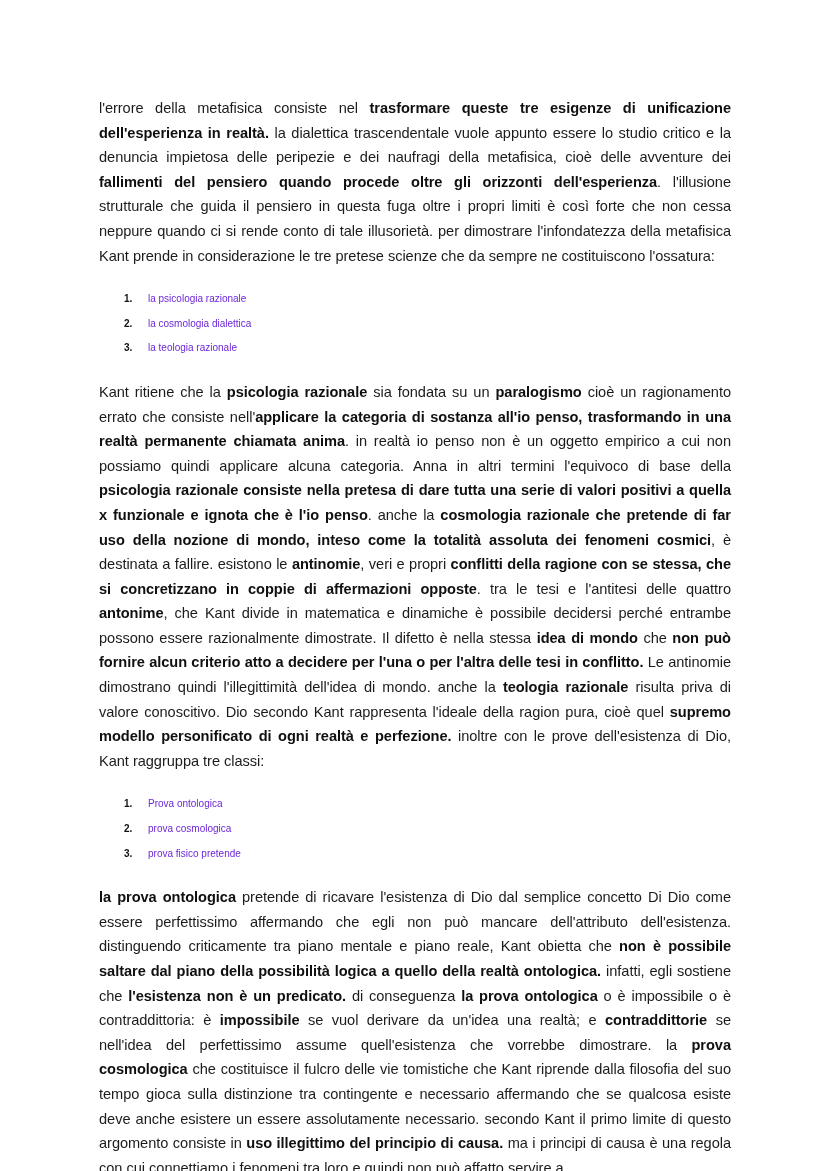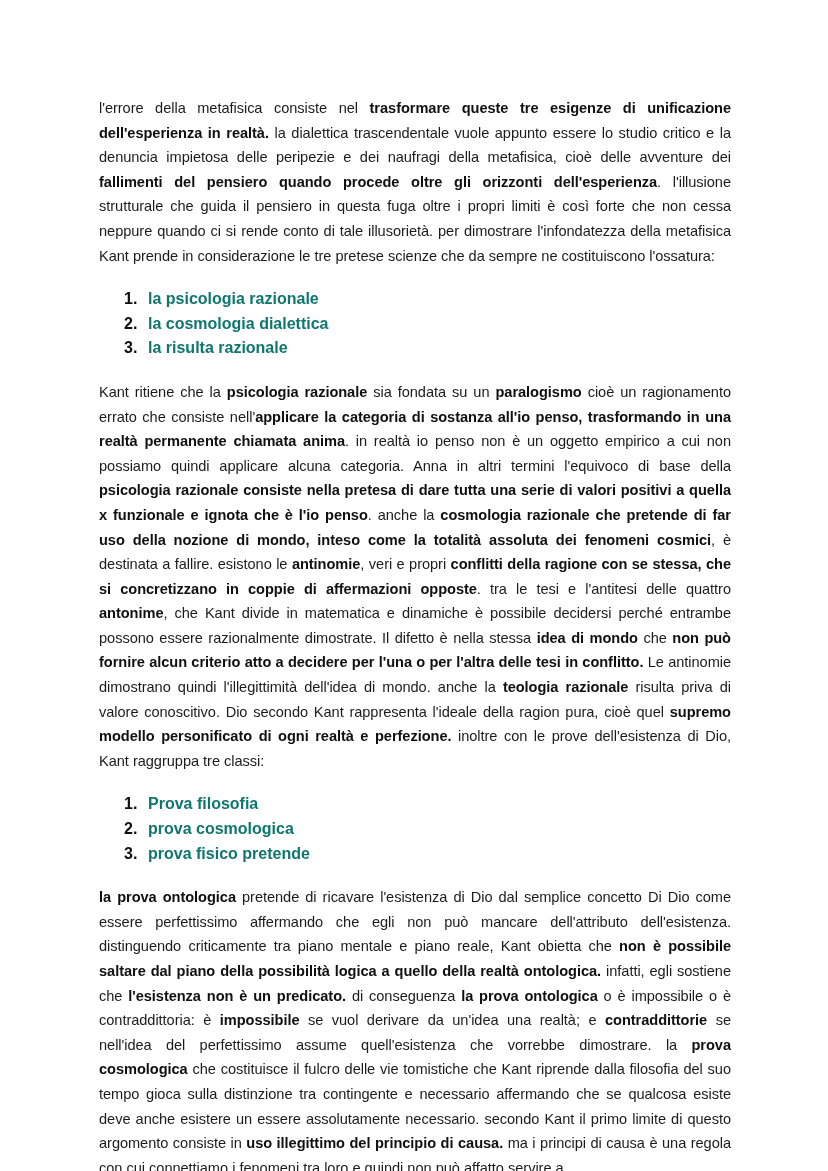--- a/index.html
+++ b/index.html
@@ -42,47 +42,47 @@
   }
   ol.num-list {
     margin: 19px 0 19px 0;
     padding: 0 0 0 0;
     list-style: none;
     counter-reset: li;
   }
   ol.num-list li {
     position: relative;
     counter-increment: li;
-    font-size: 16px;
+    font-size: 10px;
     line-height: 24.6px;
-    font-weight: 700;
-    color: #0f766e;
+    font-weight: 400;
+    color: #6d28d9;
     padding-left: 49px;
   }
   ol.num-list li::before {
     content: counter(li) ".";
     position: absolute;
     left: 25px;
     top: 0;
     font-weight: 700;
     color: #101010;
   }
 </style>
 </head>
 <body>
 
 <div class="page">
   <div class="doc-body" id="doc-body">
       <p class="para"><span>l'errore della metafisica consiste nel </span><b>trasformare queste tre esigenze di unificazione dell'esperienza in realtà.</b><span> la dialettica trascendentale vuole appunto essere lo studio critico e la denuncia impietosa delle peripezie e dei naufragi della metafisica,  cioè delle avventure dei </span><b>fallimenti del pensiero quando procede oltre gli orizzonti dell'esperienza</b><span>. l'illusione strutturale che guida il pensiero in questa fuga oltre i propri limiti è così forte che non cessa neppure quando ci si rende conto di tale illusorietà. per dimostrare l'infondatezza della metafisica Kant prende in considerazione le tre pretese scienze che da sempre ne costituiscono l'ossatura:</span></p>
       <ol class="num-list">
         <li>la psicologia razionale</li>
         <li>la cosmologia dialettica</li>
-        <li>la risulta razionale</li>
+        <li>la teologia razionale</li>
       </ol>
       <p class="para"><span>Kant ritiene che la </span><b>psicologia razionale</b><span> sia fondata su un </span><b>paralogismo</b><span> cioè un ragionamento errato che consiste nell'</span><b>applicare la categoria di sostanza all'io penso, trasformando in una realtà permanente chiamata anima</b><span>. in realtà io penso non è un oggetto empirico a cui non possiamo quindi applicare alcuna categoria. Anna in altri termini l'equivoco di base della </span><b>psicologia razionale consiste nella pretesa di dare tutta una serie di valori positivi a quella x funzionale e ignota che è l'io penso</b><span>. anche la </span><b>cosmologia razionale che pretende di far uso della nozione di mondo, inteso come la totalità assoluta dei fenomeni cosmici</b><span>, è destinata a fallire. esistono le </span><b>antinomie</b><span>, veri e propri </span><b>conflitti della ragione con se stessa, che si concretizzano in coppie di affermazioni opposte</b><span>. tra le tesi e l'antitesi delle quattro </span><b>antonime</b><span>, che Kant divide in matematica e dinamiche è possibile decidersi perché entrambe possono essere razionalmente dimostrate. Il difetto è nella stessa </span><b>idea di mondo</b><span> che </span><b>non può fornire alcun criterio atto a decidere per l'una o per l'altra delle tesi in conflitto.</b><span> Le antinomie dimostrano quindi l'illegittimità dell'idea di mondo. anche la </span><b>teologia razionale</b><span> risulta priva di valore conoscitivo. Dio secondo Kant rappresenta l'ideale della ragion pura, cioè quel </span><b>supremo modello personificato di ogni realtà e perfezione.</b><span> inoltre con le prove dell'esistenza di Dio, Kant raggruppa tre classi:</span></p>
       <ol class="num-list">
-        <li>Prova filosofia</li>
+        <li>Prova ontologica</li>
         <li>prova cosmologica</li>
         <li>prova fisico pretende</li>
       </ol>
       <p class="para"><b>la prova ontologica</b><span> pretende di ricavare l'esistenza di Dio dal semplice concetto Di Dio come essere perfettissimo affermando che egli non può mancare dell'attributo dell'esistenza. distinguendo criticamente tra piano mentale e piano reale, Kant obietta che </span><b>non è possibile saltare dal piano della possibilità logica a quello della realtà ontologica.</b><span> infatti, egli sostiene che </span><b>l'esistenza non è un predicato.</b><span> di conseguenza </span><b>la prova ontologica</b><span> o è impossibile o è contraddittoria: è </span><b>impossibile</b><span> se vuol derivare da un'idea una realtà; e </span><b>contraddittorie</b><span> se nell'idea del perfettissimo assume quell'esistenza che vorrebbe dimostrare. la </span><b>prova cosmologica</b><span> che costituisce il fulcro delle vie tomistiche che Kant riprende dalla filosofia del suo tempo gioca sulla distinzione tra contingente e necessario affermando che se qualcosa esiste deve anche esistere un essere assolutamente necessario. secondo Kant il primo limite di questo argomento consiste in </span><b>uso illegittimo del principio di causa.</b><span> ma i principi di causa è una regola con cui connettiamo i fenomeni tra loro e quindi non può affatto servire a</span></p>
     </div>
 </div>
 
 </body></html>

